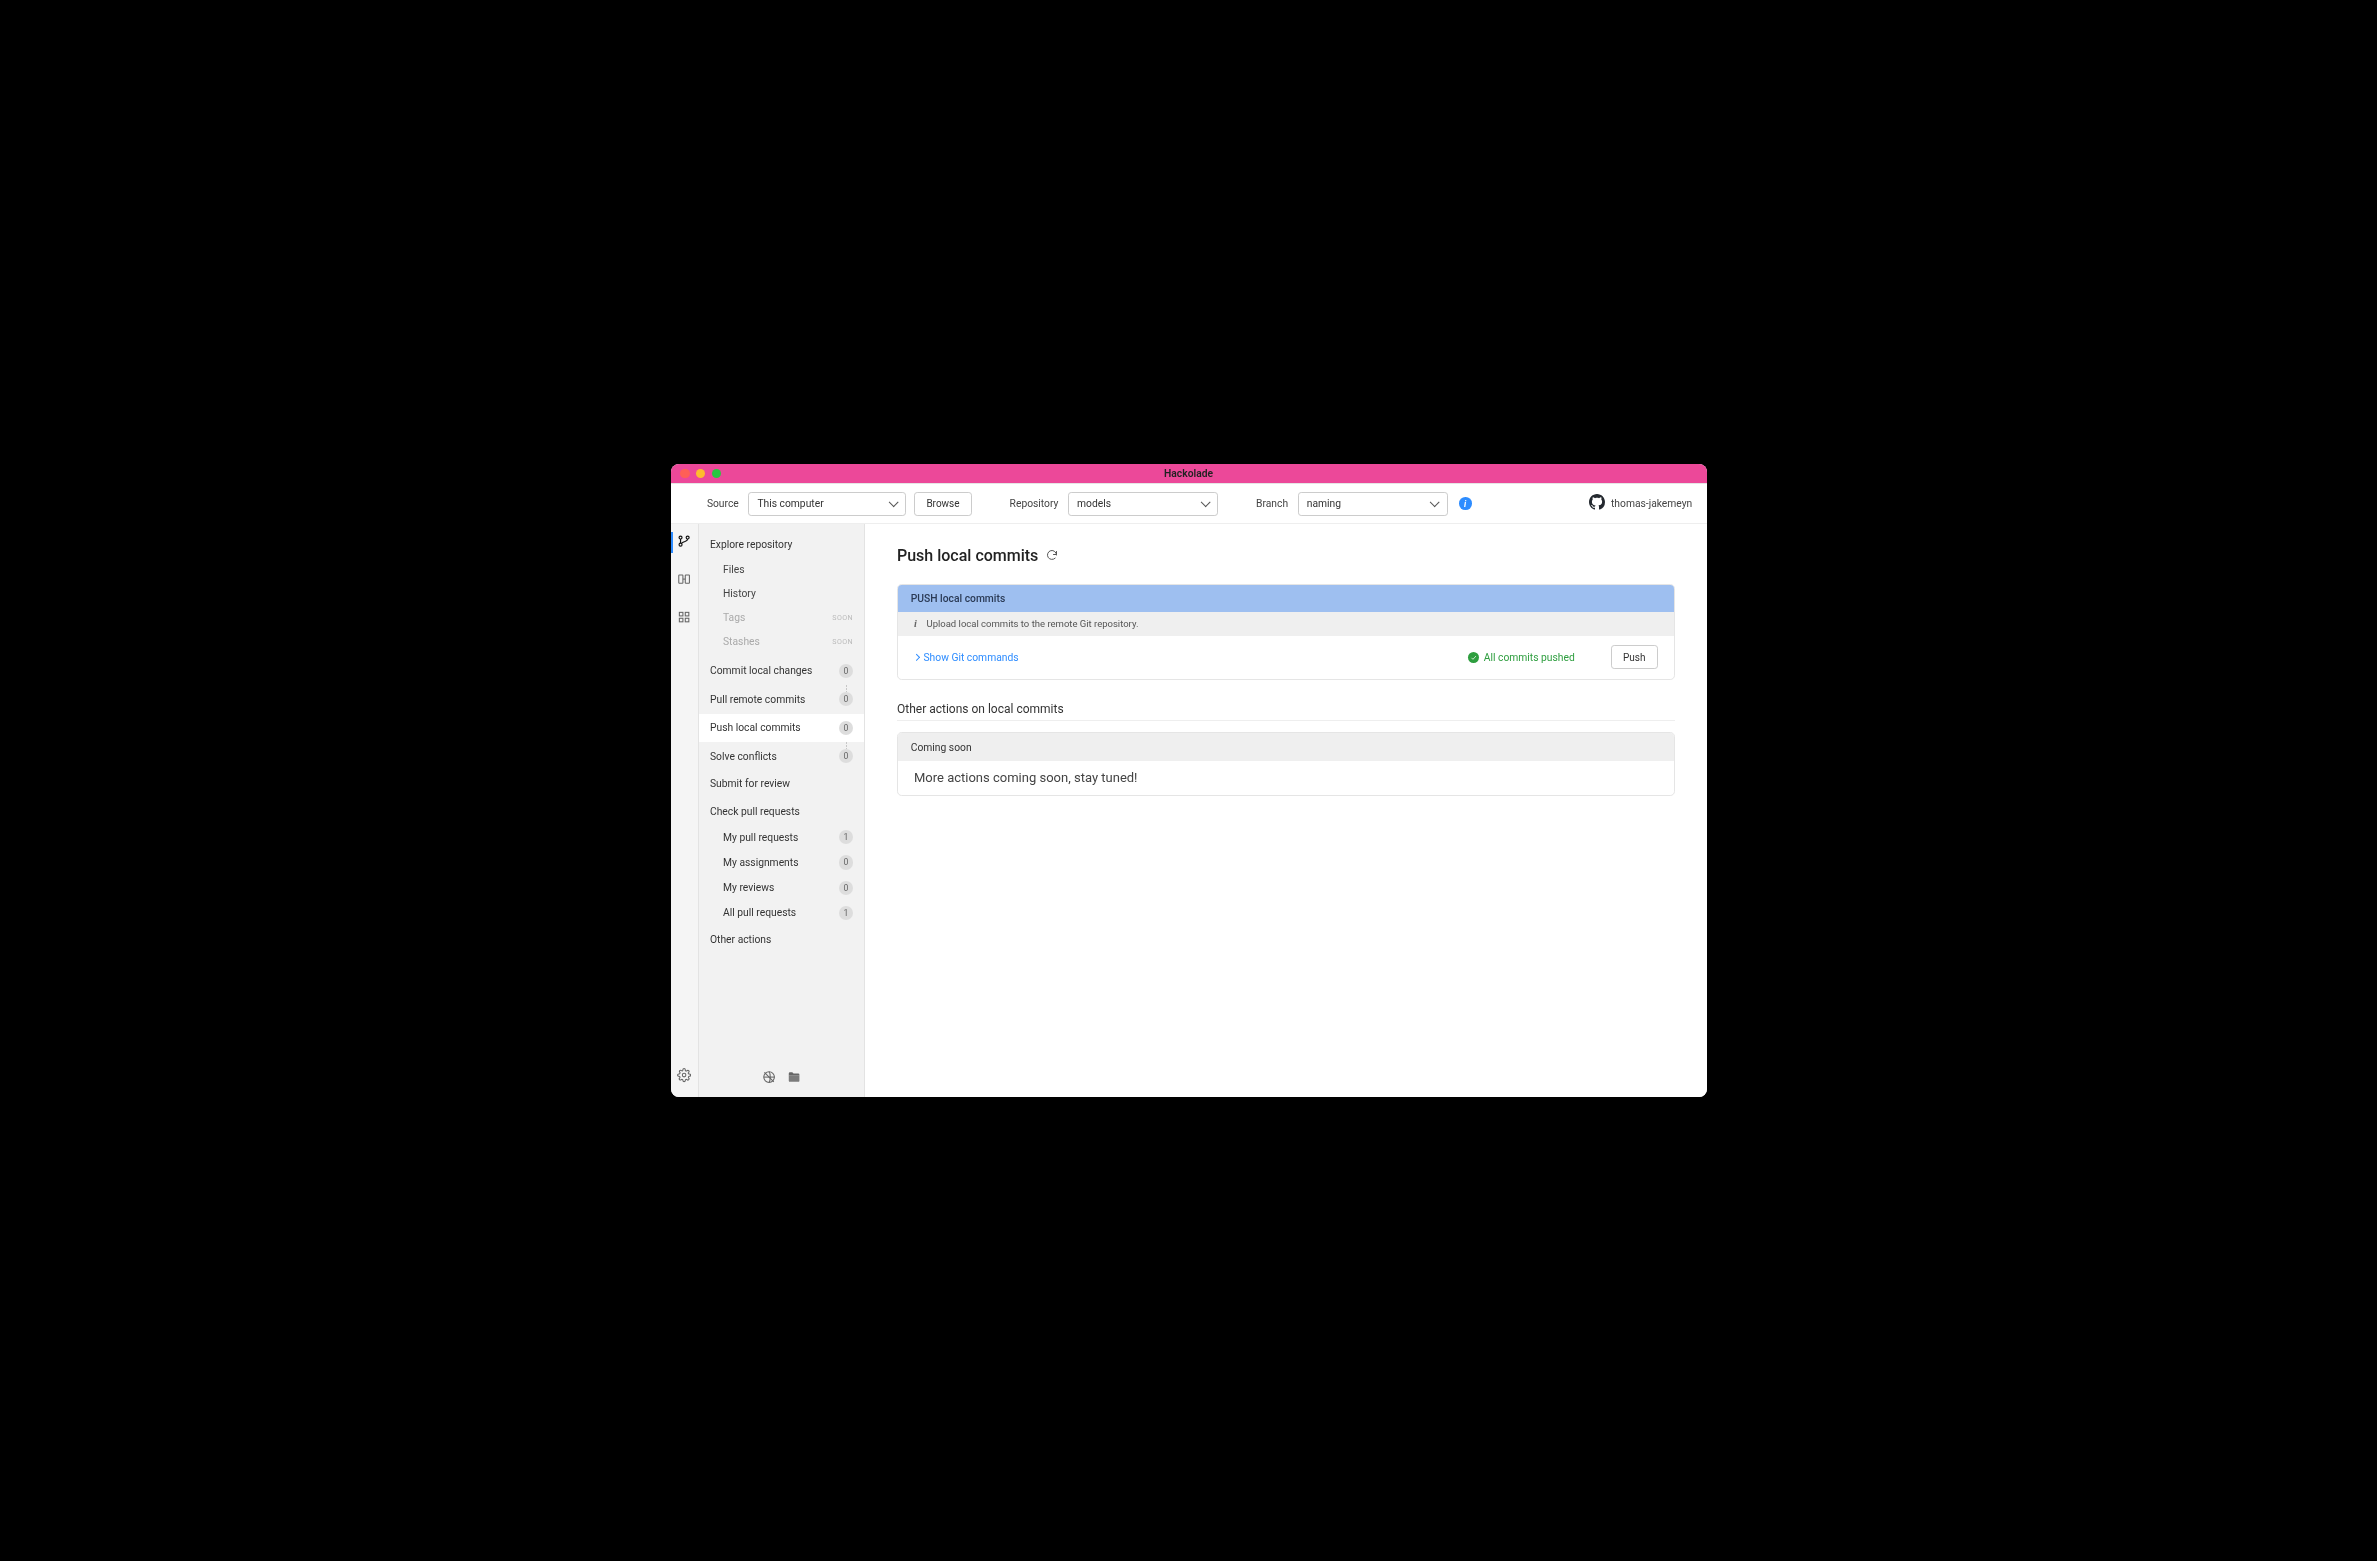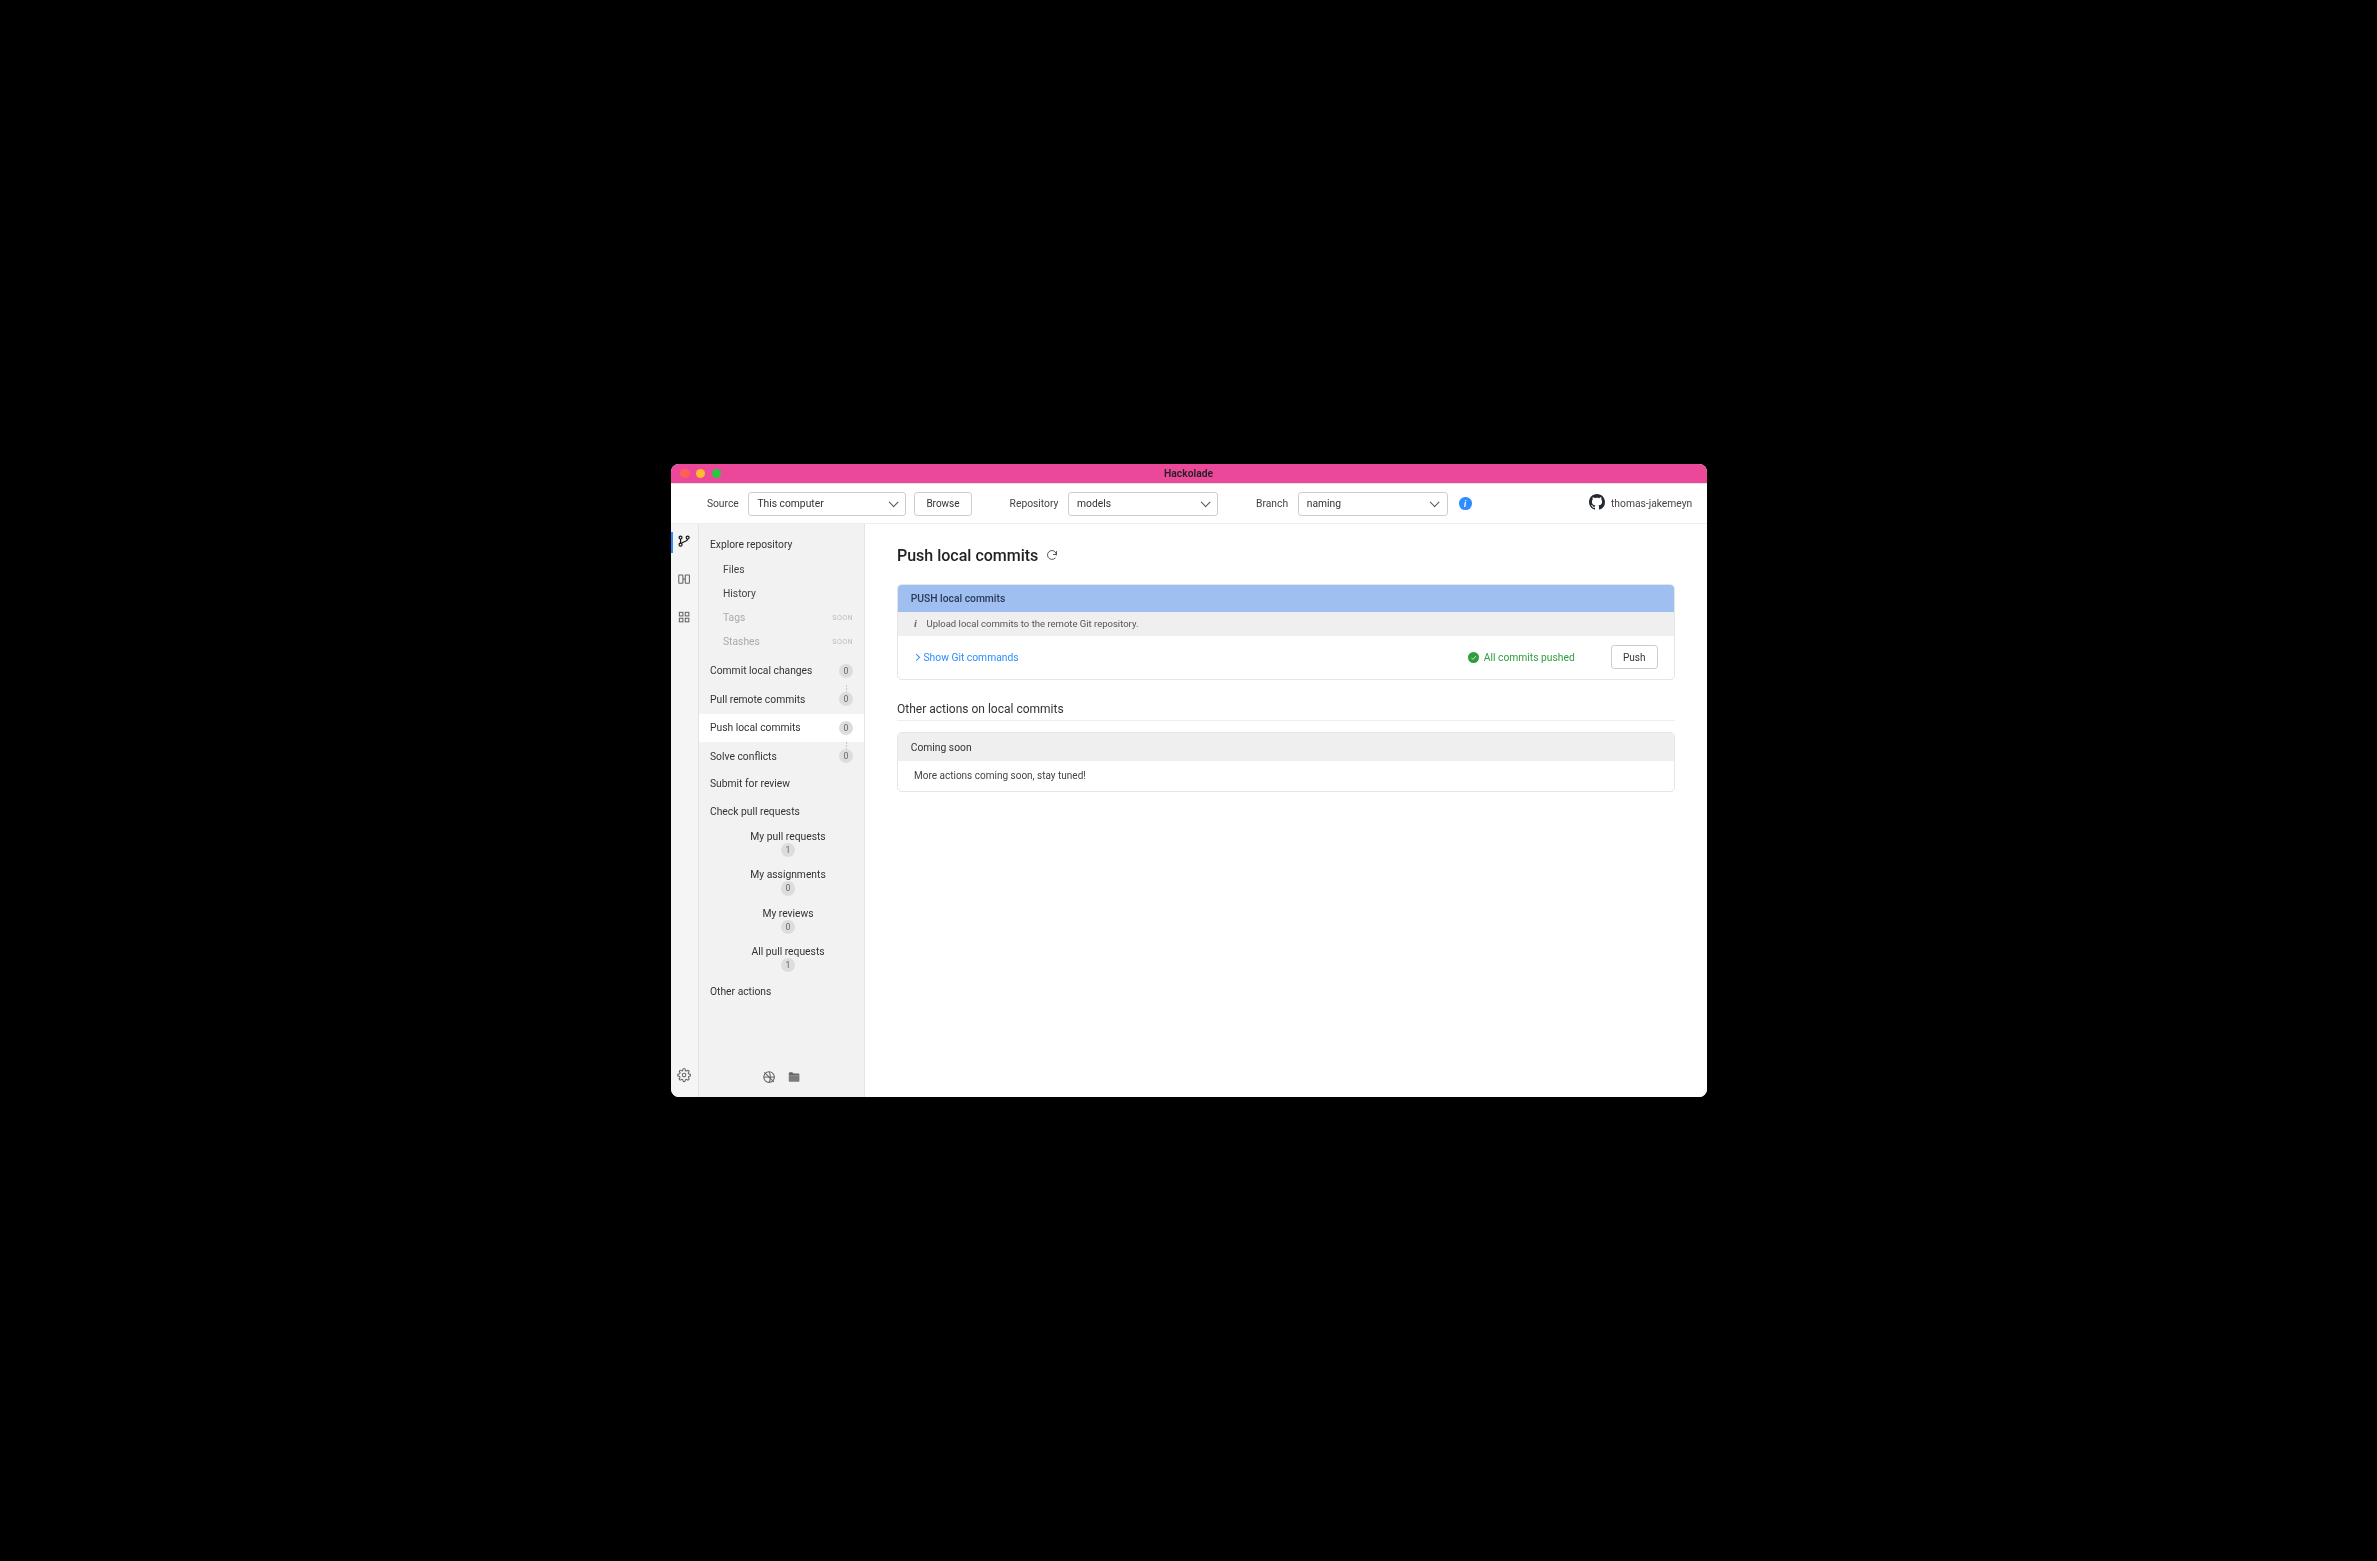--- a/index.html
+++ b/index.html
@@ -200,21 +200,20 @@
     background: #ddd;
     color: #666;
     font-size: 8.7px;
     display: flex; align-items: center; justify-content: center;
     padding: 0 4px;
   }
   .side-sub {
     padding: 5.5px 11px 5.5px 24px;
     display: flex; align-items: center; justify-content: space-between;
     cursor: pointer;
-    flex-direction: column;
   }
   .sidebar-footer {
     margin-top: auto;
     padding: 9.5px 11px;
     display: flex;
     gap: 11px;
     align-items: center;
     justify-content: center;
     color: #666;
   }
@@ -309,21 +308,21 @@
   .status-ok .check svg { width: 7.1px; height: 7.1px; stroke: #fff; fill: none; stroke-width: 2.5; }
   .section-title {
     font-size: 12px;
     color: #333;
     padding-bottom: 4.7px;
     border-bottom: 0.8px solid #eee;
     margin-bottom: 11px;
   }
   .panel-text {
     padding: 9.5px 16px;
-    font-size: 10px;
+    font-size: 13px;
     color: #444;
   }
   .flex-spacer { flex: 1; }
 </style>
 </head>
 <body>
 
 <div class="window">
 
   <div class="titlebar">

